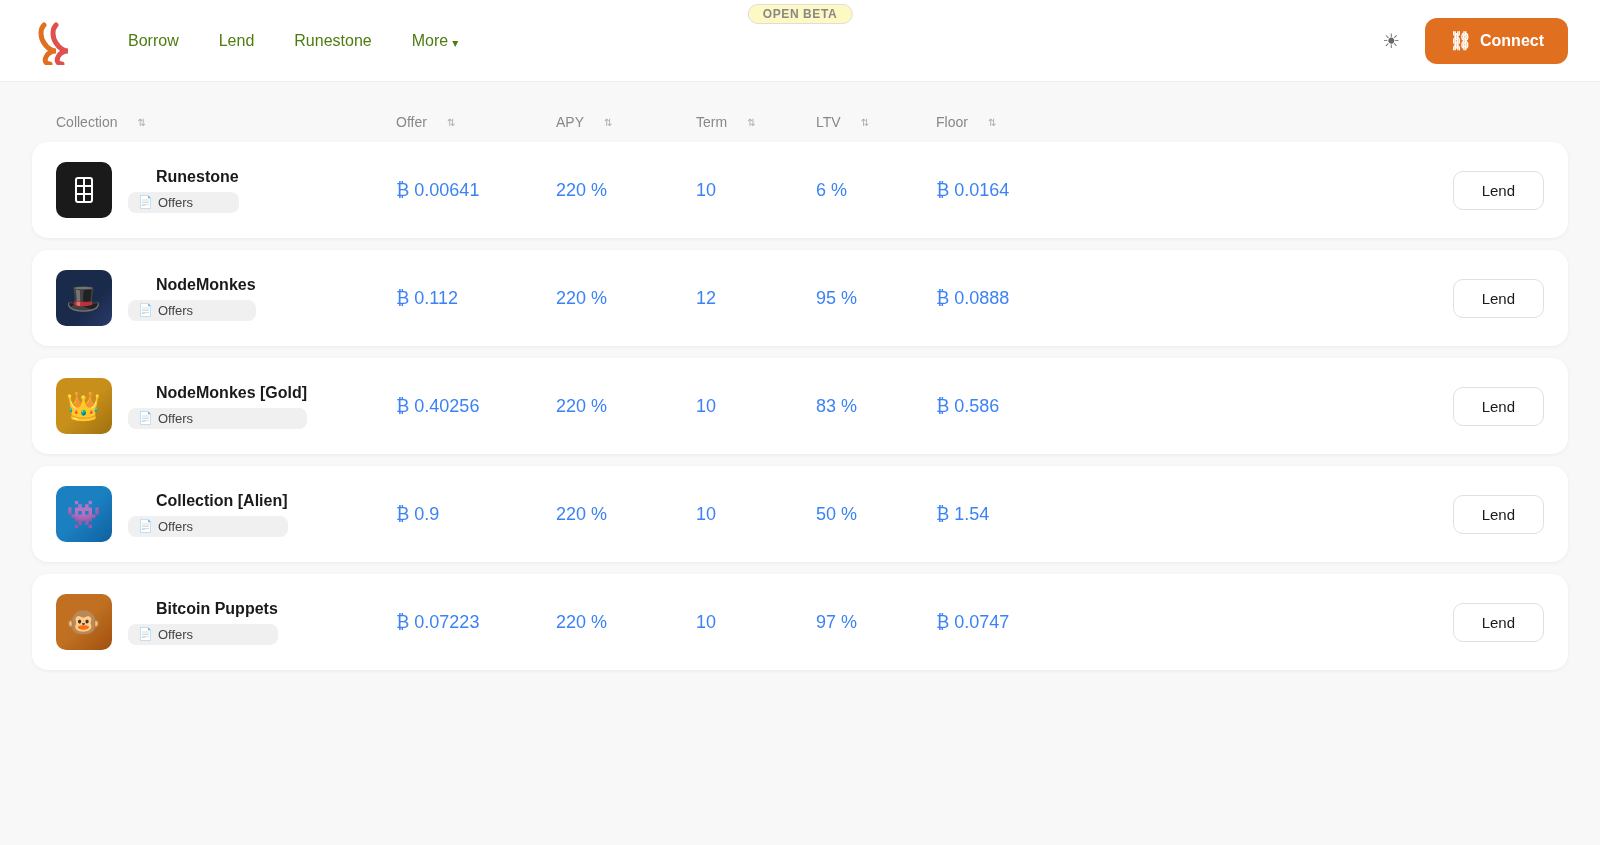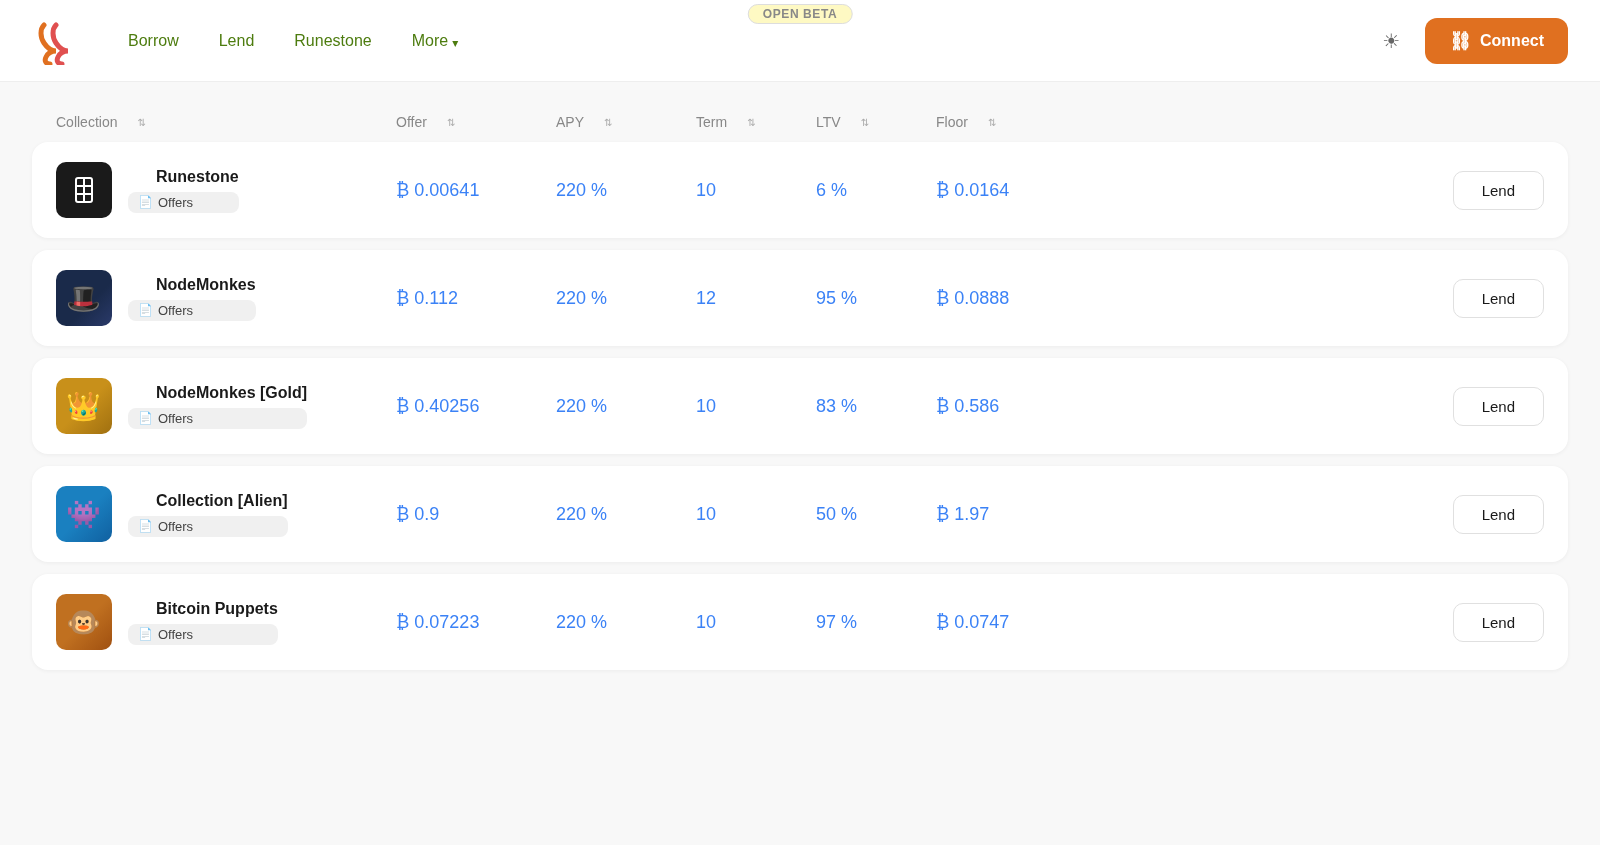--- a/index.html
+++ b/index.html
@@ -342,21 +342,21 @@
         <span class="offers-badge">
           <span style="font-size:12px;">📄</span>
           <span>Offers</span>
         </span>
       </div>
     </div>
     <div class="cell-value">₿ 0.9</div>
     <div class="cell-value">220 %</div>
     <div class="cell-value">10</div>
     <div class="cell-value">50 %</div>
-    <div class="cell-value">₿ 1.97</div>
+    <div class="cell-value">₿ 1.54</div>
     <div style="display:flex; justify-content:flex-end;">
       <button class="lend-btn">Lend</button>
     </div>
   </div>
       <div class="table-row">
     <div class="collection-cell">
       <div class="collection-img" style="background:linear-gradient(135deg,#c07020 50%,#a05010); display:flex; align-items:center; justify-content:center;">
         <span style="font-size:28px;">🐵</span>
       </div>
       <div class="collection-info">

